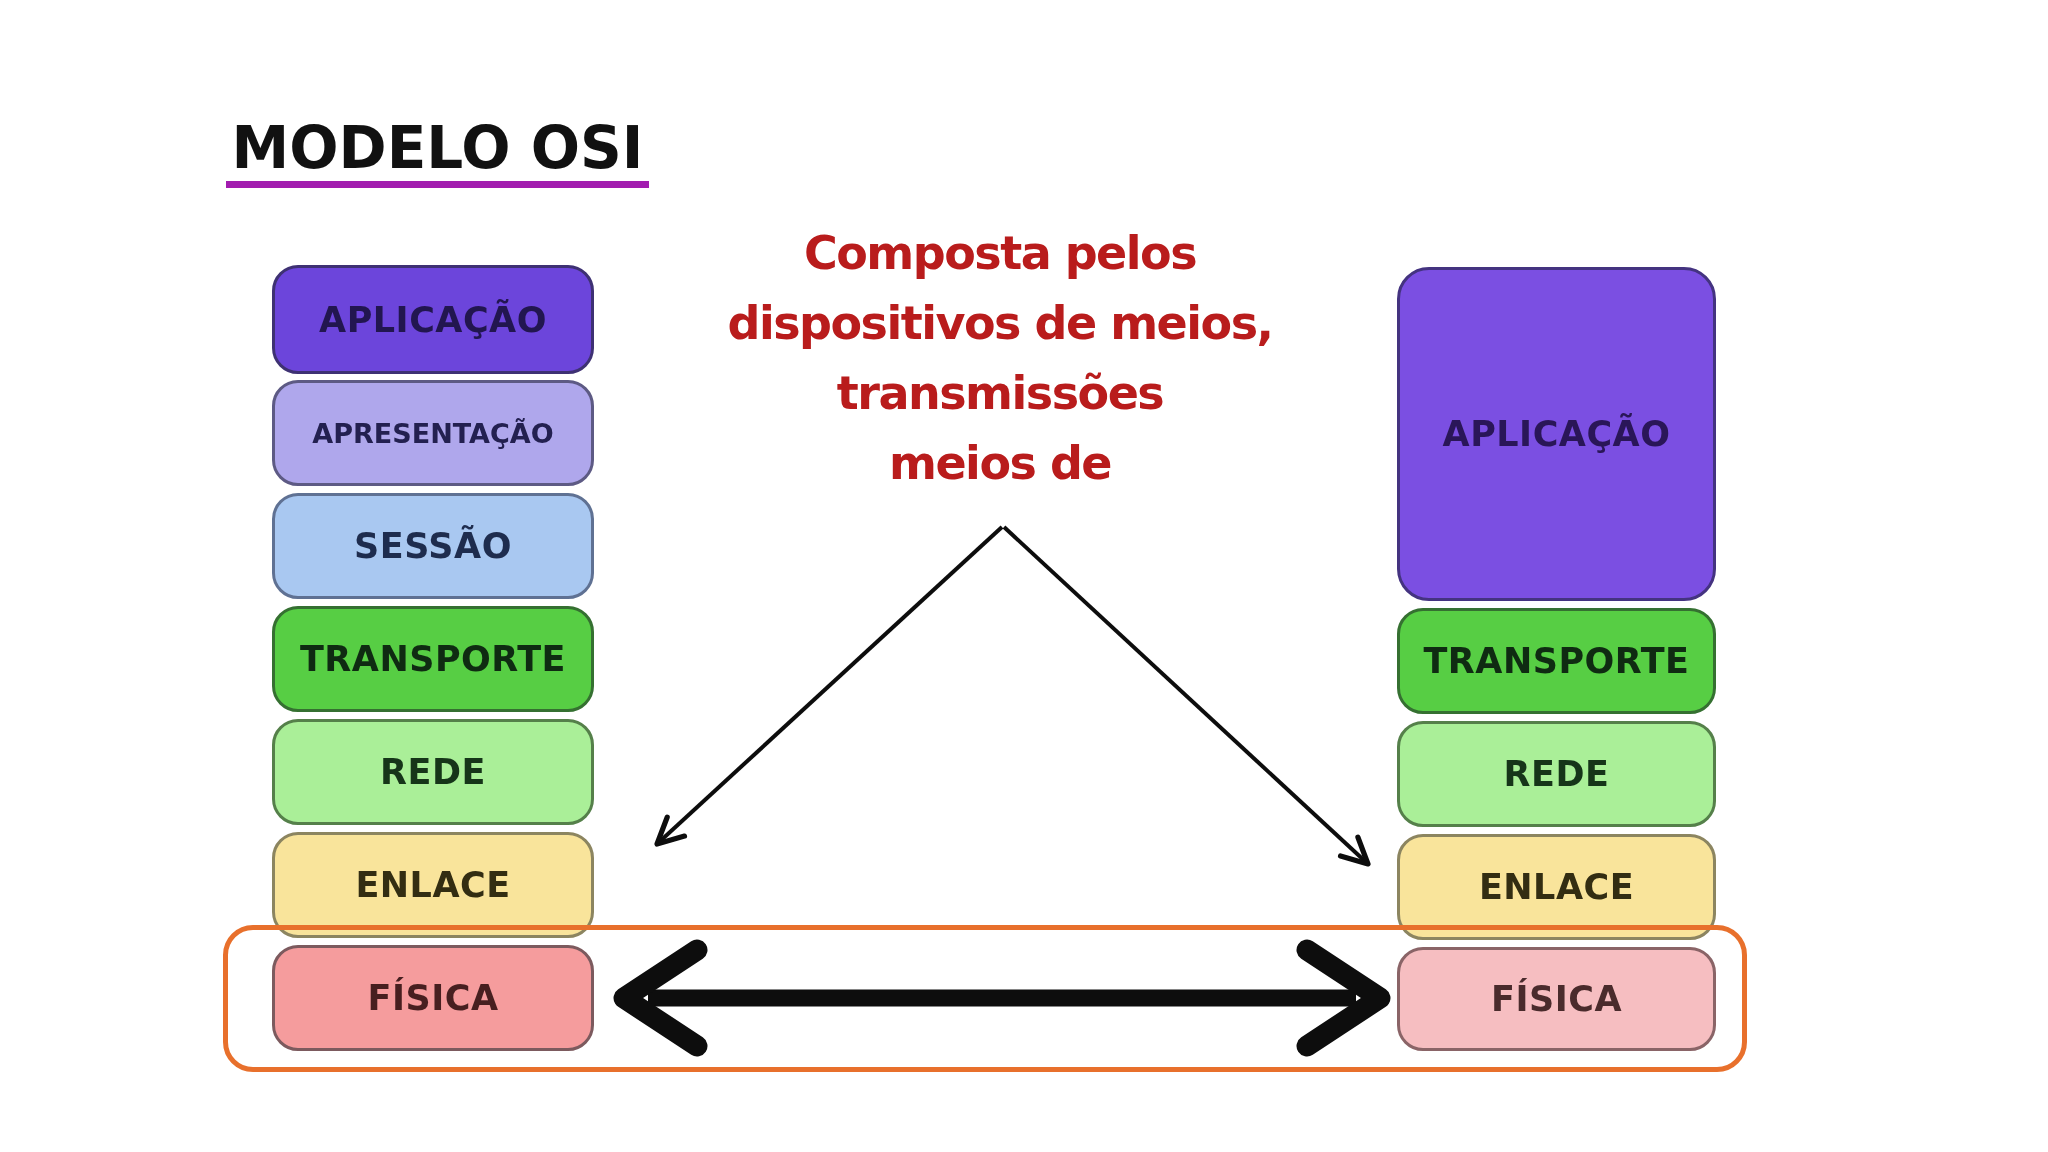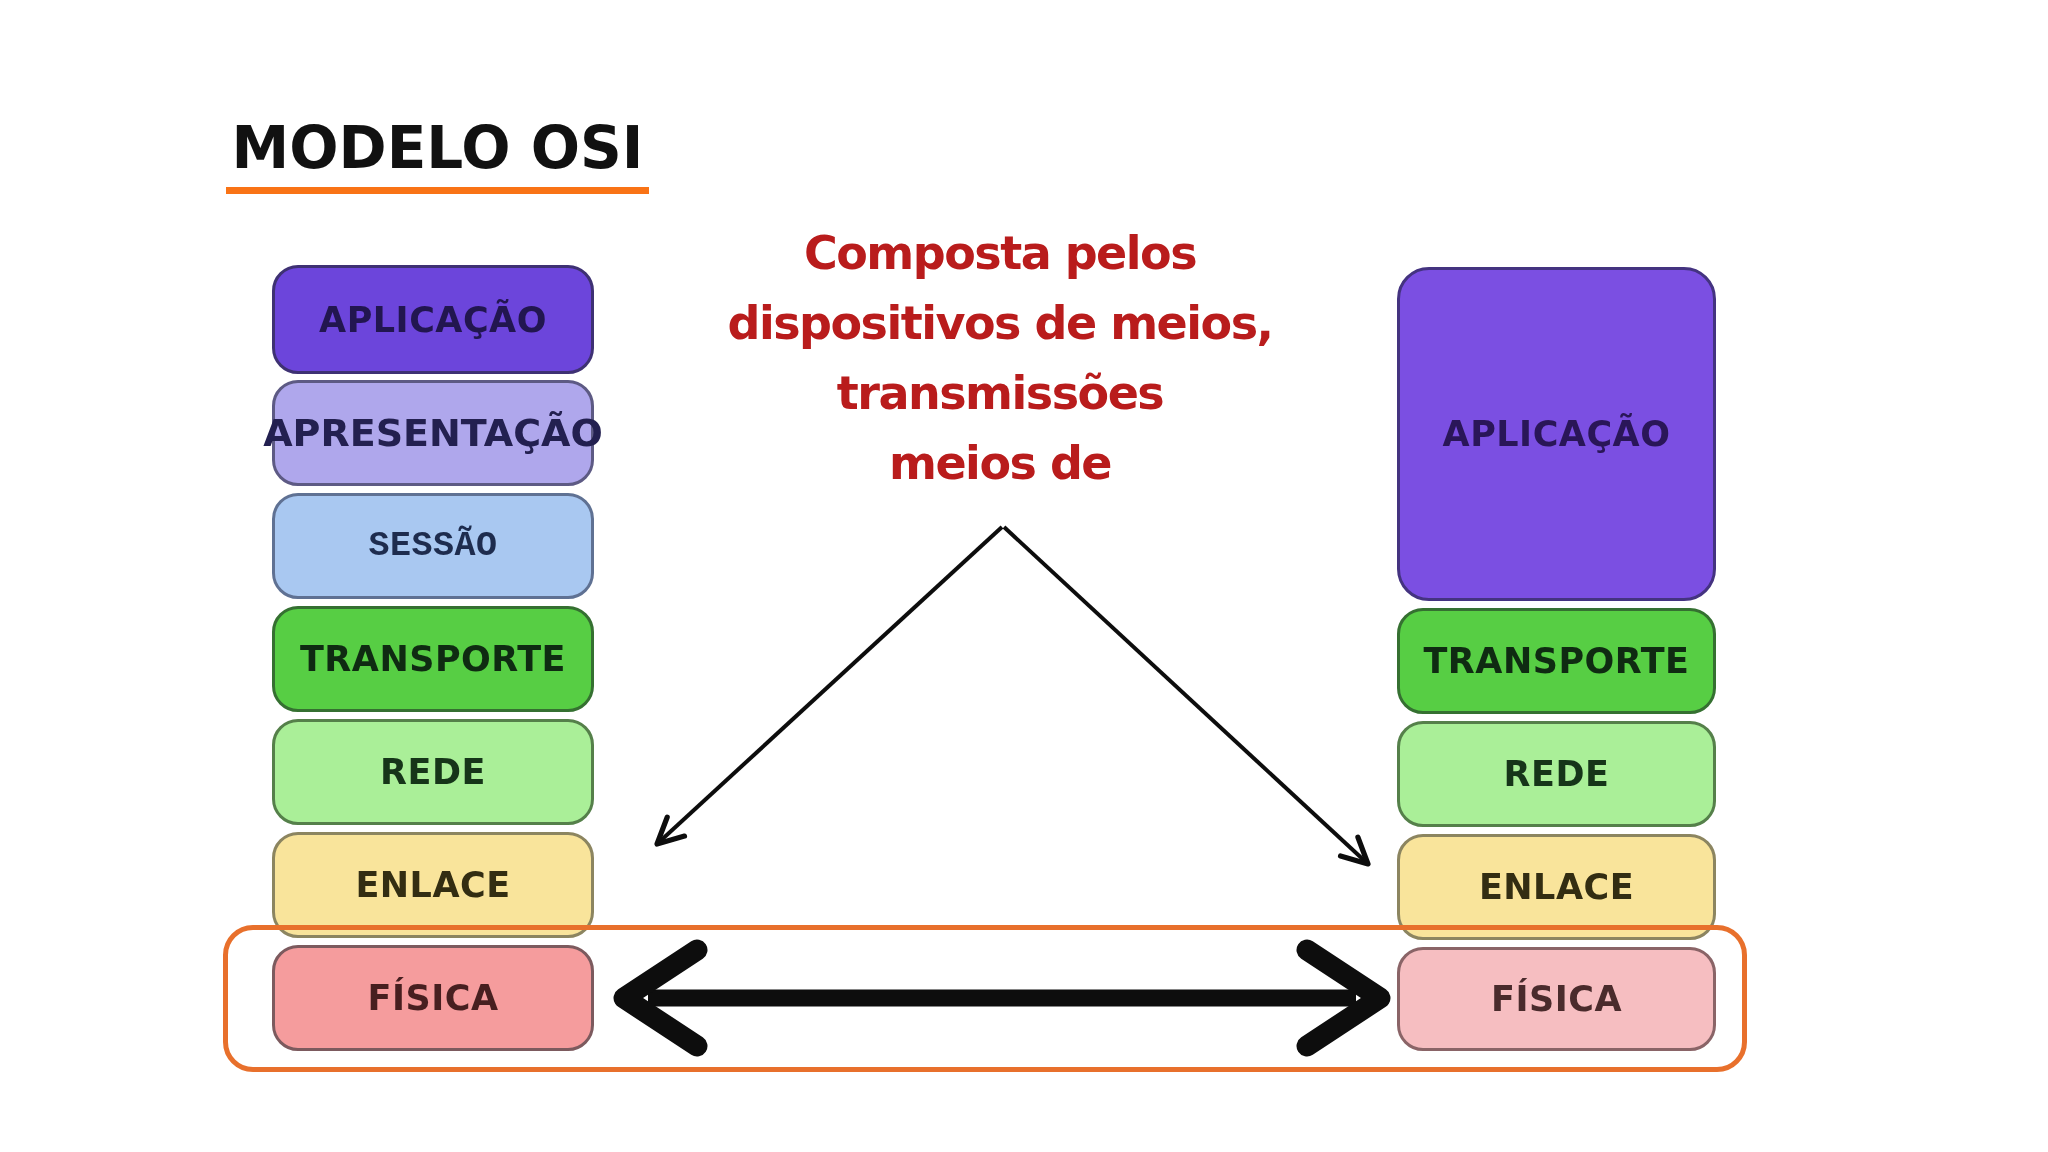--- a/index.html
+++ b/index.html
@@ -5,31 +5,31 @@
   html,body{margin:0;padding:0;background:#ffffff;}
   .canvas{
     position:relative;width:2048px;height:1152px;background:#ffffff;
     font-family:"DejaVu Sans","Liberation Sans",sans-serif;overflow:hidden;
   }
   .col-title{
     position:absolute;text-align:center;font-weight:bold;font-size:58px;color:#111111;
     line-height:1.05;
   }
   .col-title .title-inner{
-    display:inline-block;border-bottom:7px solid #f97316;padding:0 6px 8px 6px;white-space:nowrap;margin-left:15px;
+    display:inline-block;border-bottom:7px solid #a21caf;padding:0 6px 2px 6px;white-space:nowrap;margin-left:15px;
   }
   .osi-title{left:210px;top:118px;width:440px;}
   .tcp-title{left:1396px;top:118px;width:320px;}
   .layer-box{
     position:absolute;border:3px solid #444;border-radius:26px;
     display:flex;align-items:center;justify-content:center;
     font-weight:bold;font-size:35px;letter-spacing:0.5px;white-space:nowrap;
   }
   .layer-box.big{border-radius:32px;}
-  .layer-box.tight{font-size:38px;letter-spacing:0;}
+  .layer-box.tight{font-size:27px;letter-spacing:0;}
   .center-text{
     position:absolute;left:635px;top:218px;width:730px;
     text-align:center;font-weight:bold;font-size:46px;line-height:70px;
     letter-spacing:-1.5px;color:#b91c1c;
   }
   .orange-frame{
     position:absolute;left:223px;top:925px;width:1524px;height:147px;
     border:5px solid #e8702c;border-radius:30px;box-sizing:border-box;z-index:4;
     background:transparent;
   }
@@ -53,21 +53,21 @@
     <div>transmissões</div>
     <div>meios de</div>
   </div>
 
   <div class="layer-box" style="left: 272px; top: 265px; width: 316px; height: 103px; background: rgb(108, 69, 219); border-color: rgb(62, 49, 115); color: rgb(34, 22, 80);">
     <span>APLICAÇÃO</span>
   </div>
   <div class="layer-box tight" style="left: 272px; top: 380px; width: 316px; height: 100px; background: rgb(175, 167, 236); border-color: rgb(93, 90, 132); color: rgb(35, 32, 80);">
     <span>APRESENTAÇÃO</span>
   </div>
-  <div class="layer-box" style="left: 272px; top: 493px; width: 316px; height: 100px; background: rgb(169, 200, 241); border-color: rgb(95, 113, 147); color: rgb(30, 44, 78); font-family: Liberation Mono, monospace;">
+  <div class="layer-box" style="left: 272px; top: 493px; width: 316px; height: 100px; background: rgb(169, 200, 241); border-color: rgb(95, 113, 147); color: rgb(30, 44, 78);">
     <span>SESSÃO</span>
   </div>
   <div class="layer-box" style="left: 272px; top: 606px; width: 316px; height: 100px; background: rgb(87, 206, 68); border-color: rgb(53, 112, 49); color: rgb(15, 43, 18);">
     <span>TRANSPORTE</span>
   </div>
   <div class="layer-box" style="left: 272px; top: 719px; width: 316px; height: 100px; background: rgb(170, 239, 152); border-color: rgb(85, 128, 74); color: rgb(22, 53, 25);">
     <span>REDE</span>
   </div>
   <div class="layer-box" style="left: 272px; top: 832px; width: 316px; height: 100px; background: rgb(249, 228, 155); border-color: rgb(140, 133, 96); color: rgb(51, 45, 18);">
     <span>ENLACE</span>

